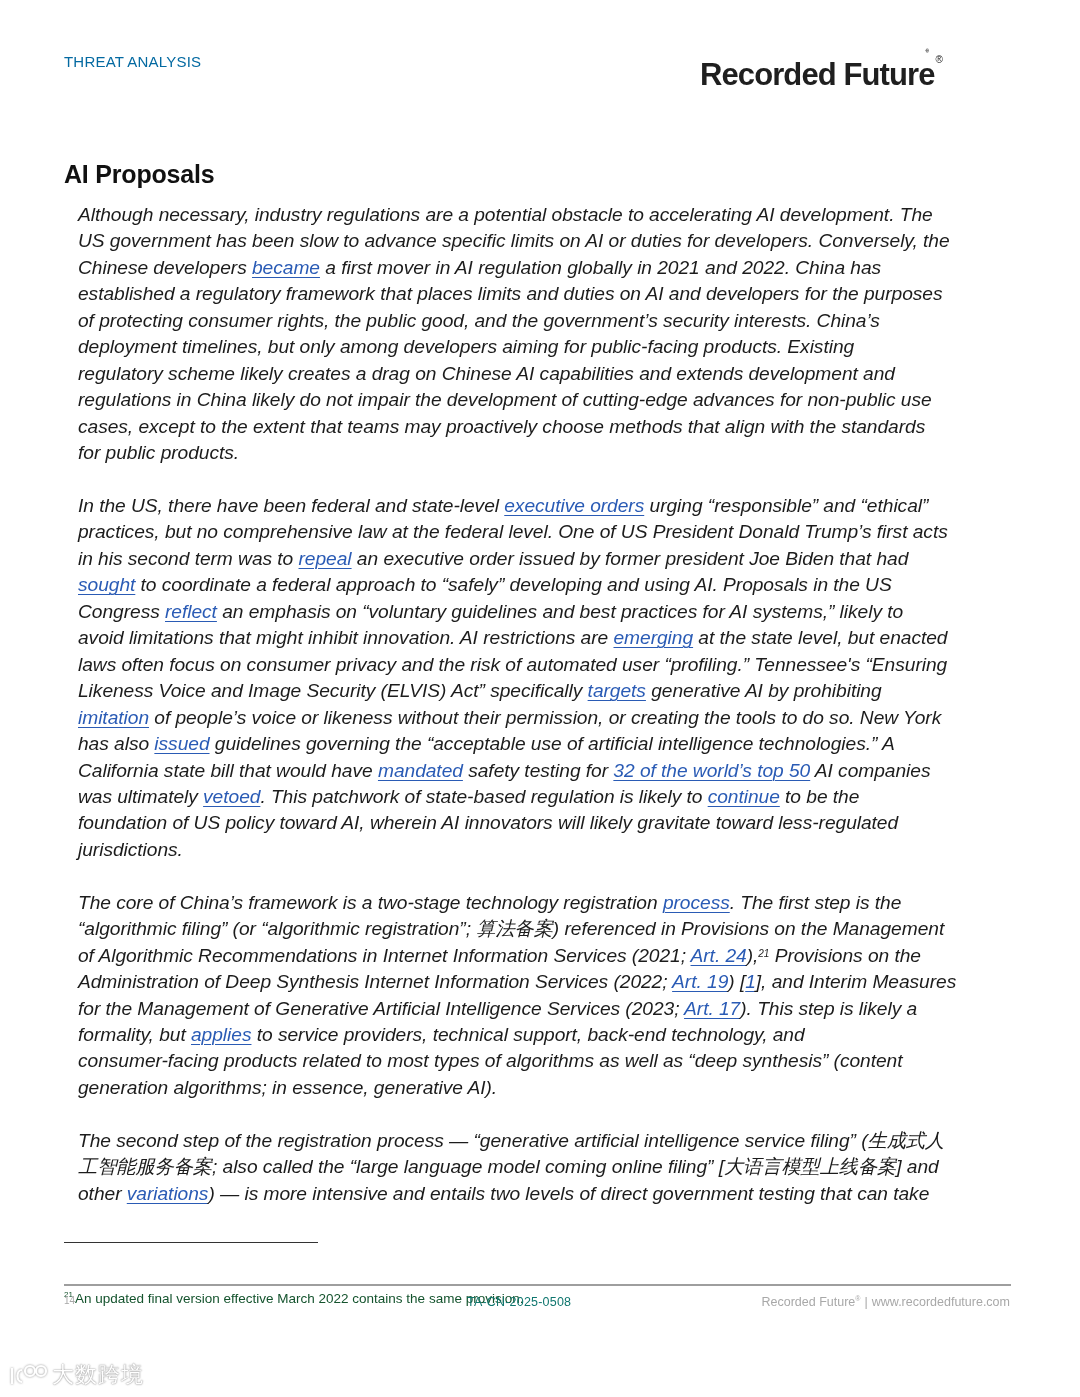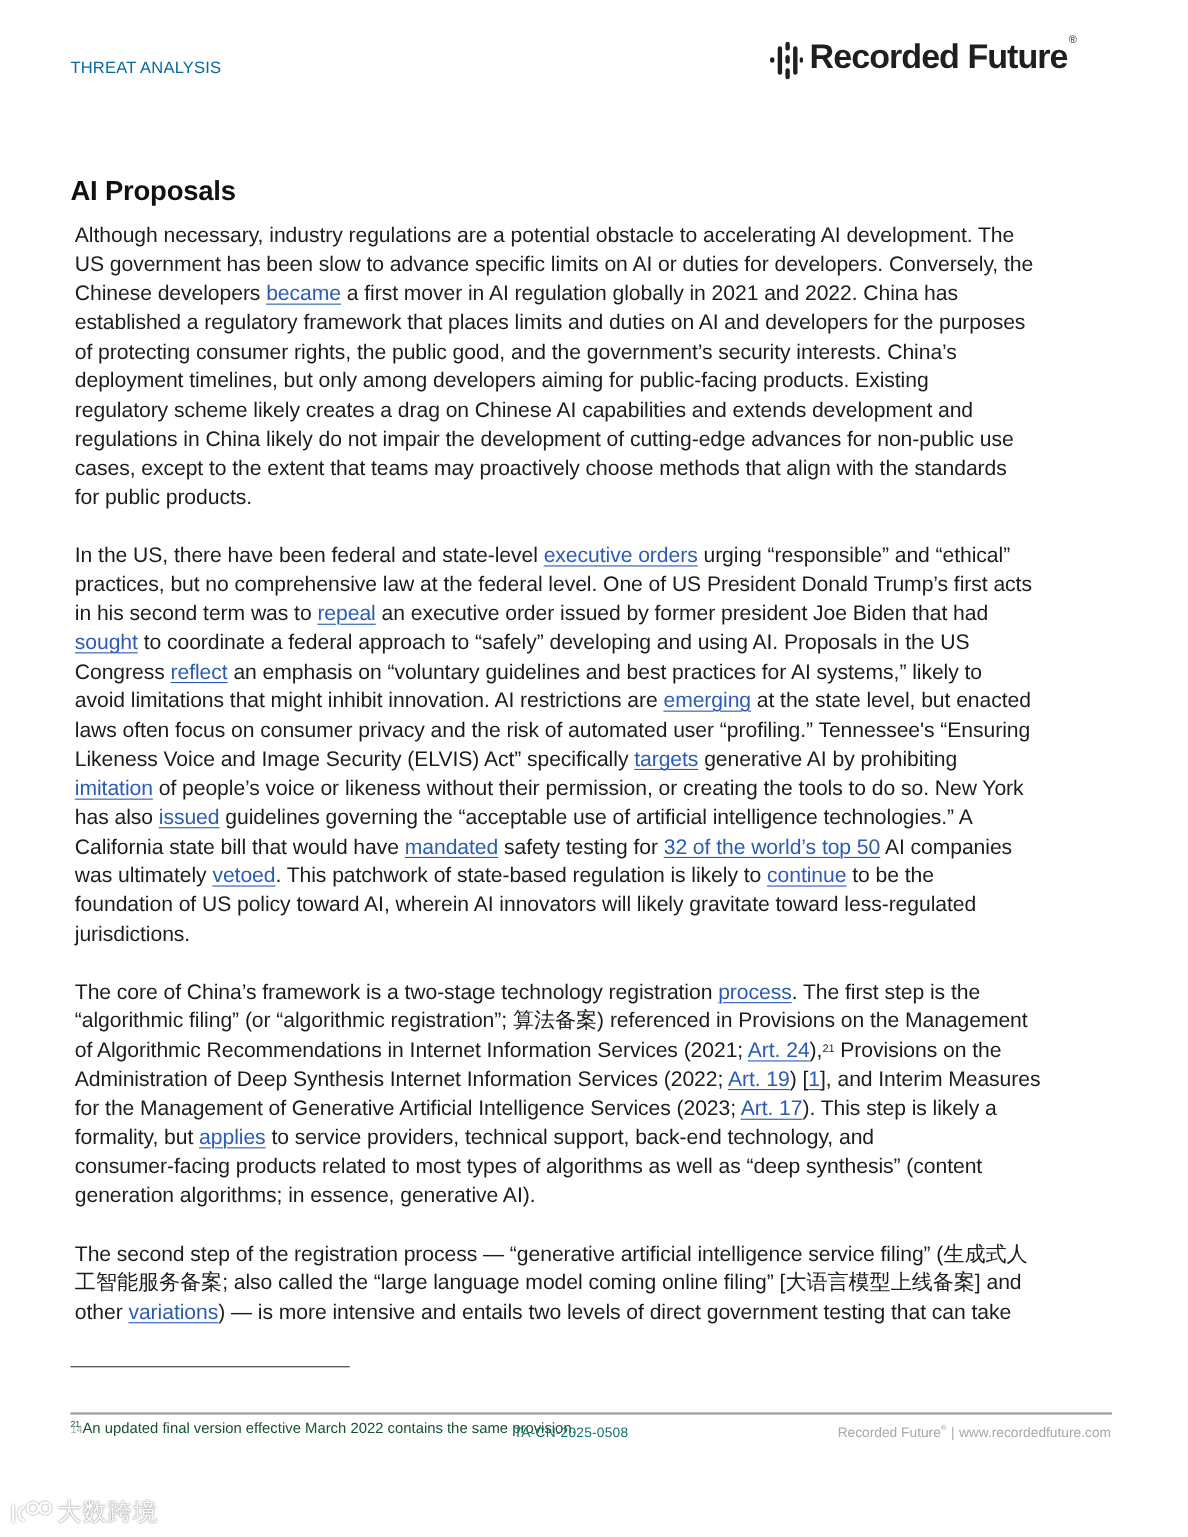--- a/index.html
+++ b/index.html
@@ -5,38 +5,38 @@
   html, body { margin: 0; padding: 0; background: #ffffff; }
   body {
     width: 1080px; height: 1397px; position: relative; overflow: hidden;
     font-family: "Liberation Sans", "DejaVu Sans", sans-serif; color: #1c1c1c;
   }
   .header-label {
     position: absolute; left: 64px; top: 53px;
     font-size: 15px; letter-spacing: 0.2px; color: #0369a1;
   }
   .logo {
-    position: absolute; left: 700px; top: 36px; height: 42px;
-    display: flex; align-items: flex-start; gap: 6px;
+    position: absolute; left: 700px; top: 48px; height: 42px;
+    display: flex; align-items: flex-end; gap: 6px; flex-direction: column;
   }
   .logo-mark { display: block; }
   .logo-text {
     font-size: 31px; font-weight: bold; color: #1f1f1f; letter-spacing: -0.9px;
     line-height: 1;
   }
   .logo-reg { font-size: 10px; vertical-align: top; position: relative; top: -4px; margin-left: 1px; font-weight: normal; }
 
   .content { position: absolute; left: 64px; top: 156px; width: 960px; }
   h1.section-title {
     margin: 0; font-size: 25px; font-weight: bold; color: #111; line-height: 36px;
     letter-spacing: -0.2px;
   }
   .para {
-    margin: 4px; font-size: 19.2px; line-height: 26.45px; color: #1c1c1c;
-    letter-spacing: -0.05px; white-space: nowrap;
+    margin: 14px; font-size: 19.2px; line-height: 26.45px; color: #1c1c1c;
+    letter-spacing: -0.05px; white-space: nowrap; font-style: italic;
   }
   .para .line { display: block; }
   .p1 { margin-top: 10px; }
   .gap { margin-top: 26.45px; }
   a.link { color: #2a5bb5; text-decoration: underline; text-underline-offset: 3px; text-decoration-thickness: 1px; }
   sup.fn { font-size: 10px; vertical-align: top; position: relative; top: -2px; }
 
   .footnote-rule {
     position: absolute; left: 64px; top: 1242px; width: 254px; height: 1px; background: #333;
   }

